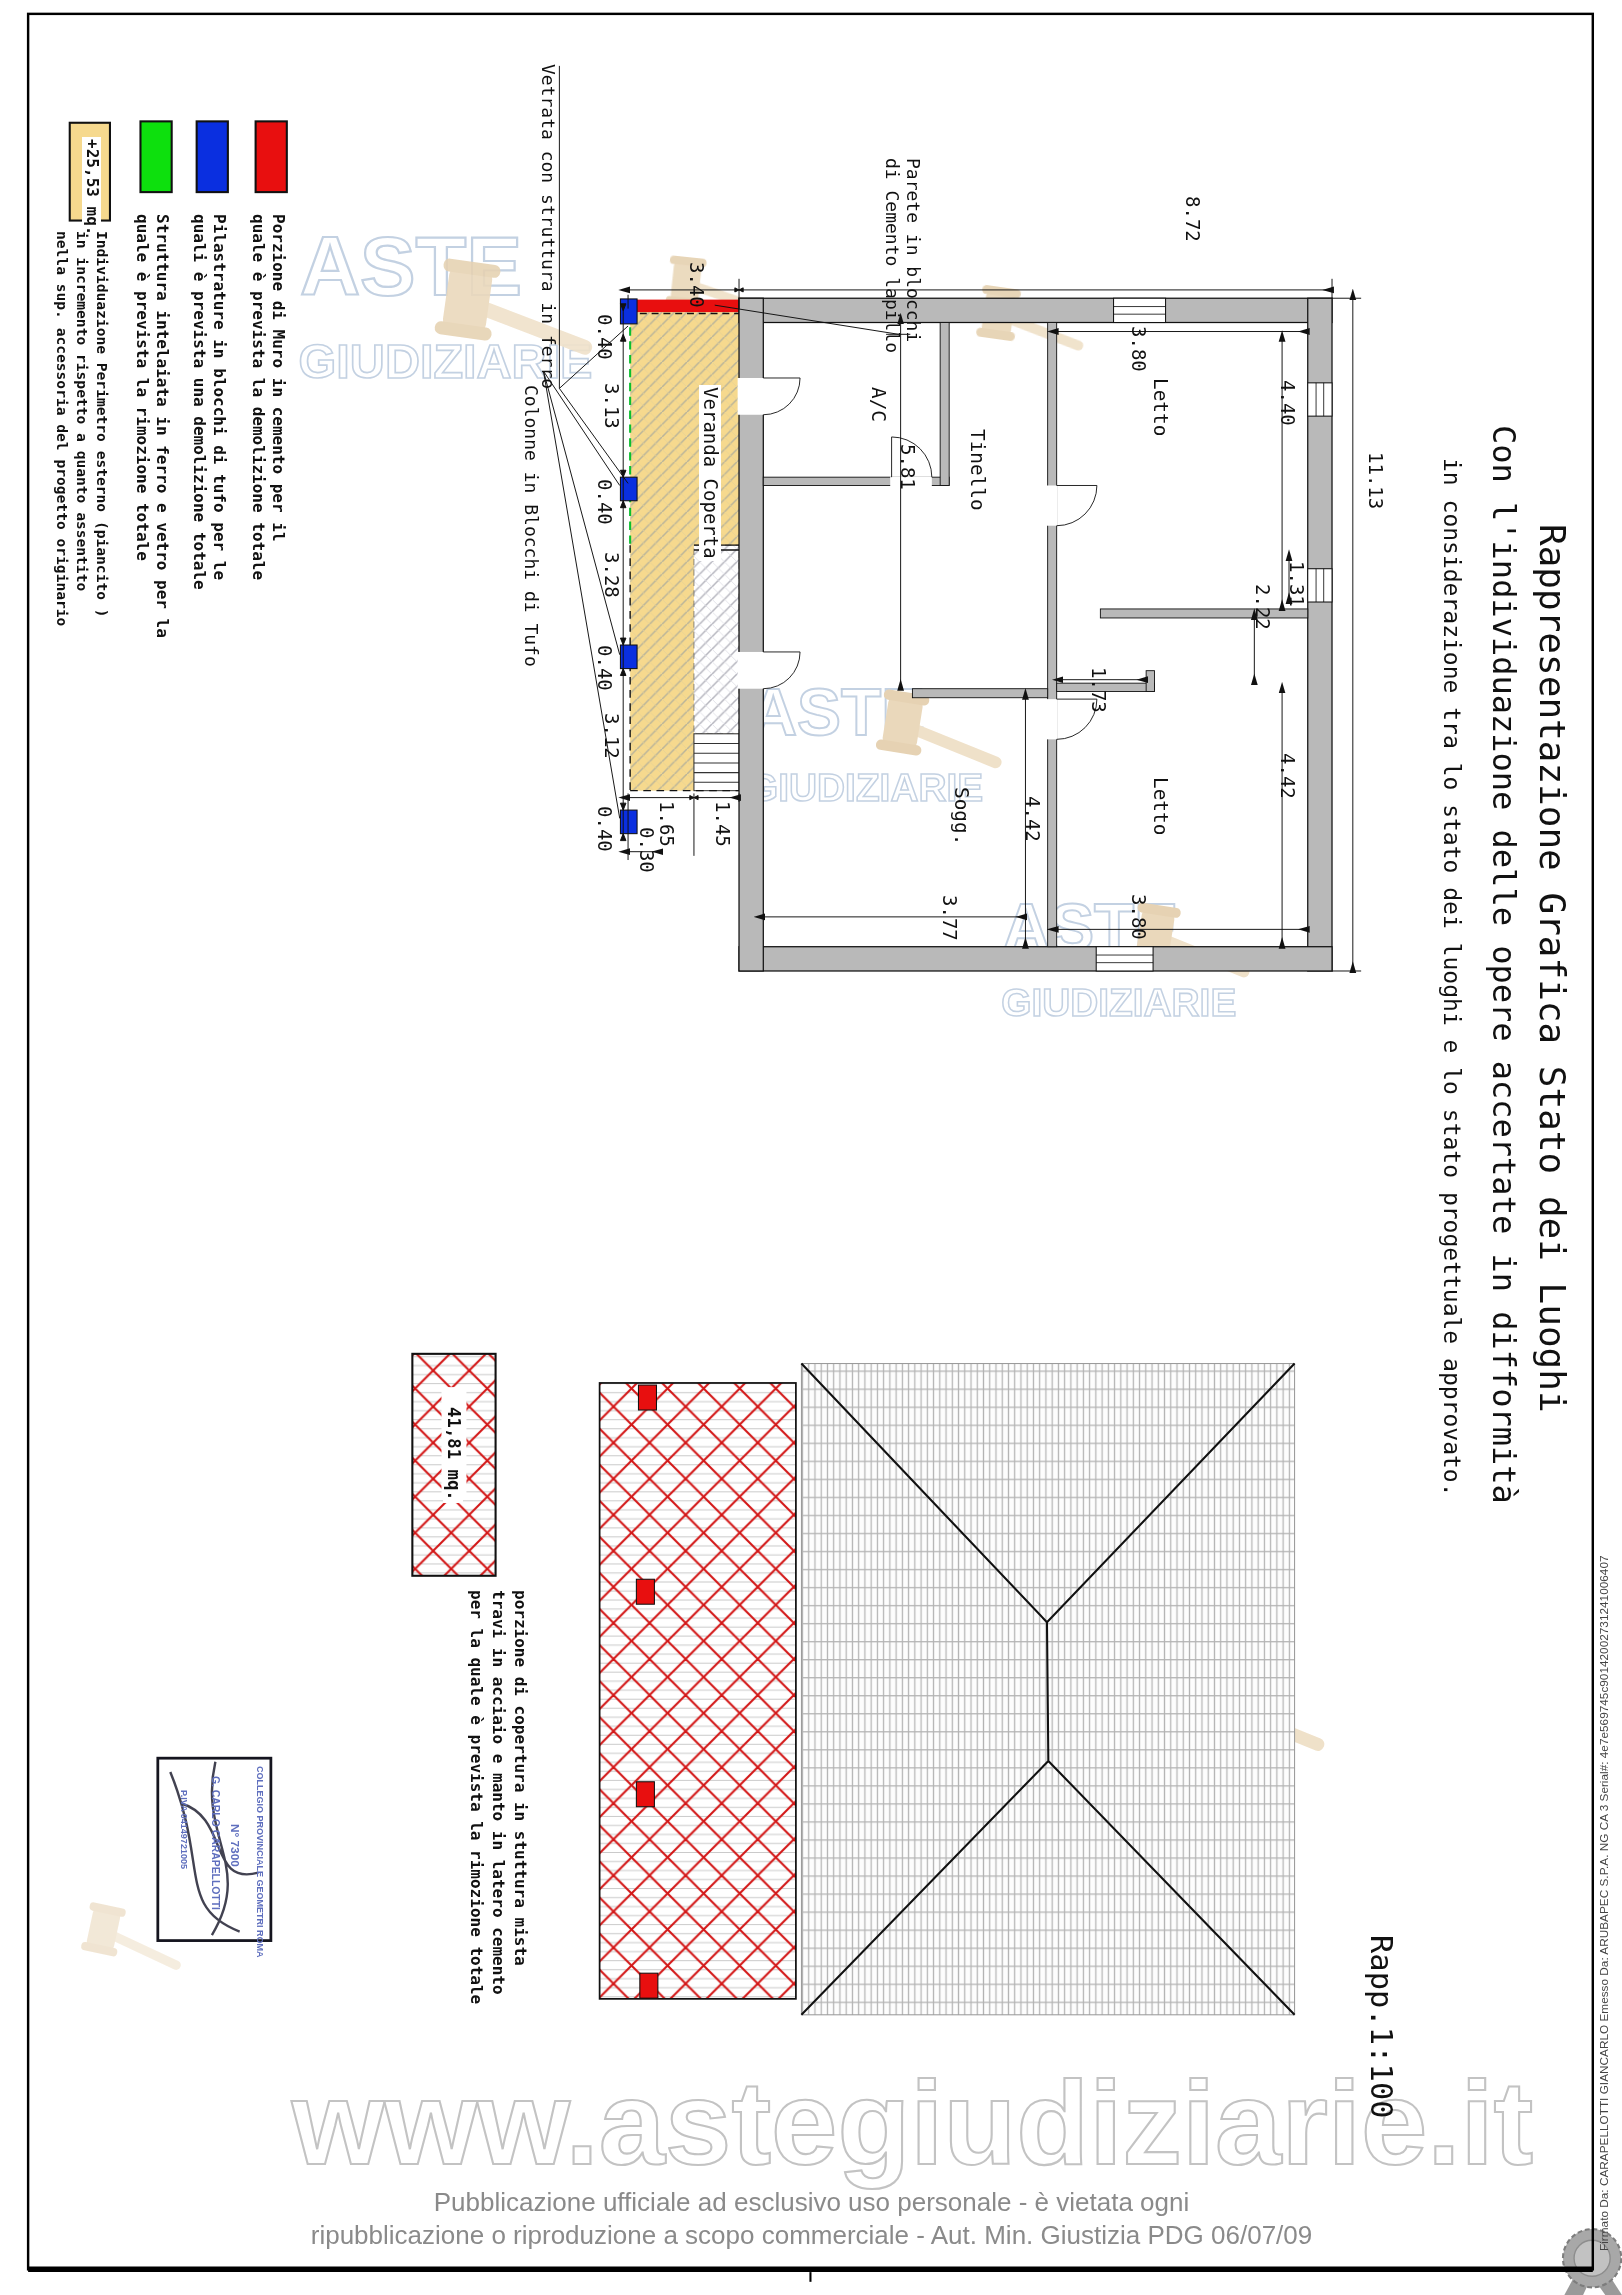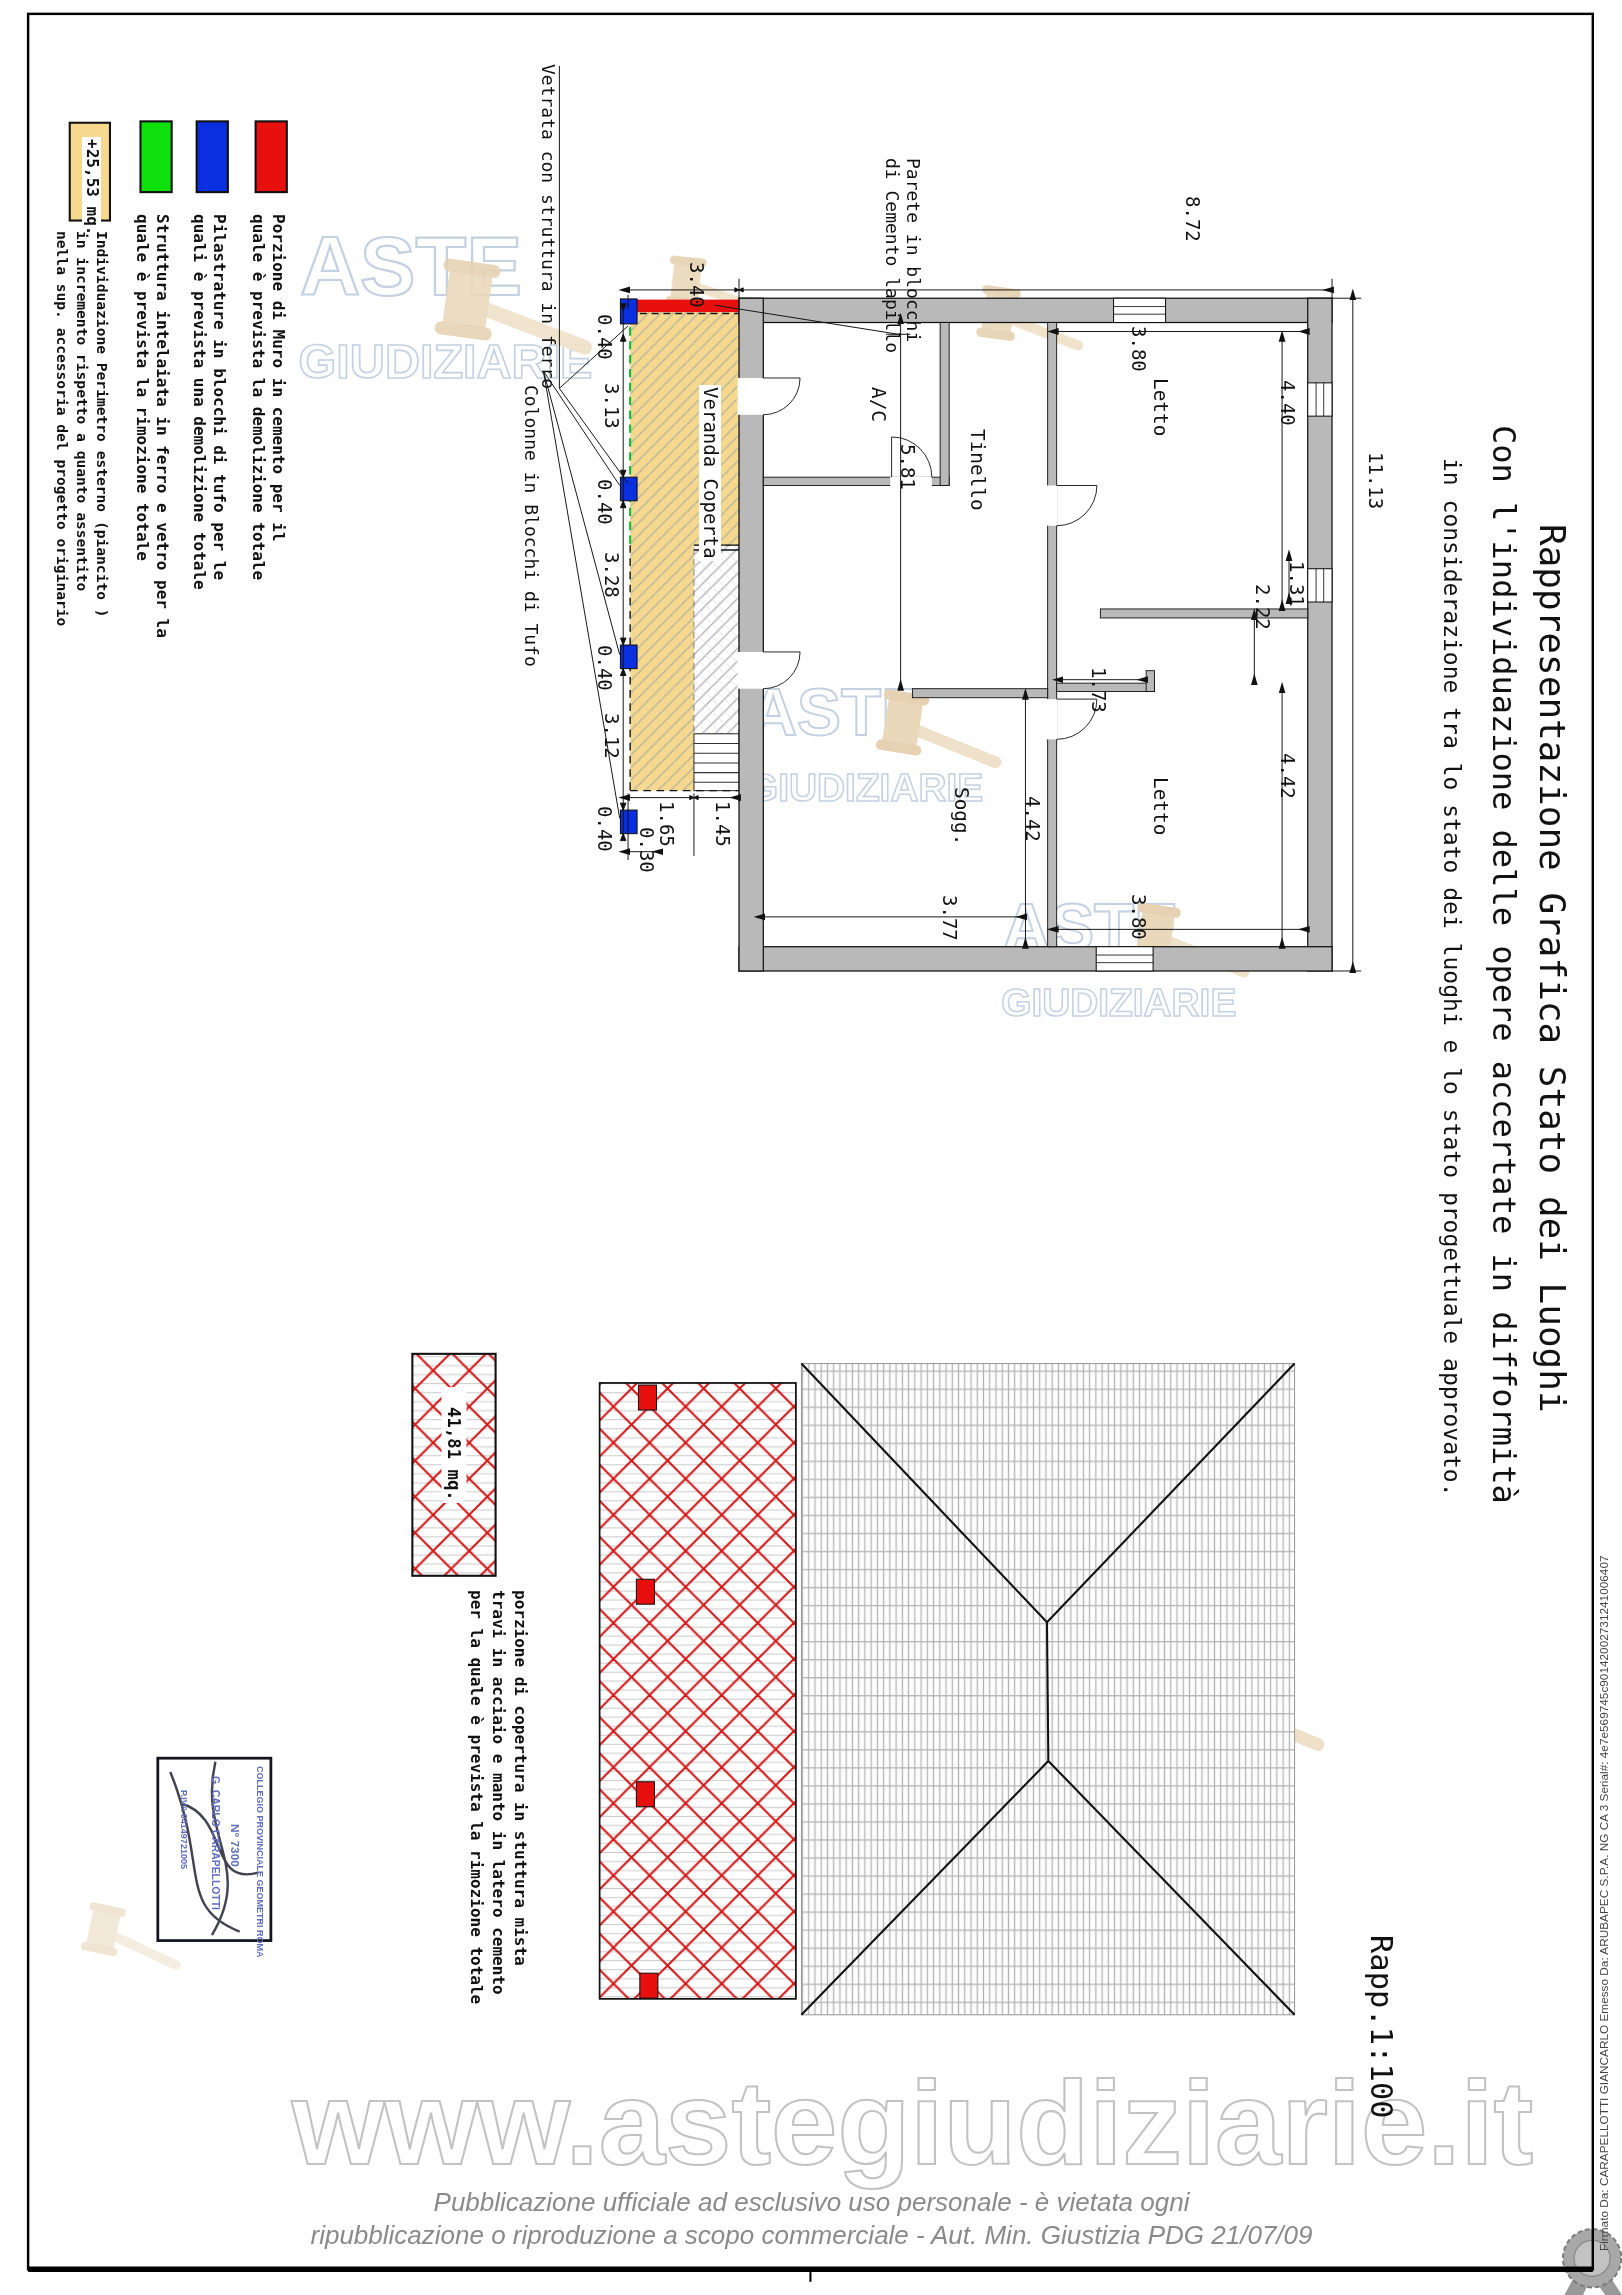--- a/index.html
+++ b/index.html
@@ -10,21 +10,21 @@
   .r{position:absolute;white-space:nowrap;color:#111;transform-origin:0 0;transform:rotate(90deg);}
   
   .rm{position:absolute;white-space:nowrap;color:#111;transform-origin:0 0;transform:rotate(-90deg);}
   .dim{font-size:19px;}
   .room{font-size:19.4px;}
   .ann{font-size:18px;}
   .leg{font-size:16px;font-weight:bold;}
   .strip{background:#ffffff;padding:1.4px 2.1px;line-height:1;}
   .stampline{color:#5f6fbe;font-size:9px;font-weight:bold;font-family:"Liberation Sans",sans-serif;}
   .footer{position:absolute;left:208px;width:1207px;text-align:center;color:#8a8a8a;
-          font-family:"Liberation Sans",sans-serif;font-size:26px;font-style:italic;}
+          font-family:"Liberation Sans",sans-serif;font-size:26px;}
 </style>
 </head>
 <body>
 
 <div id="page">
 
 <svg width="1623" height="2295" viewBox="0 0 2339 3309">
   <defs>
     <pattern id="yhatch" width="18" height="18" patternUnits="userSpaceOnUse">
       <rect width="18" height="18" fill="#f6d98e"></rect>
@@ -271,16 +271,16 @@
 <div class="r" style="left:1399px;top:1935px;font-size:30.5px;">Rapp.1:100</div>
 
 <div class="r stampline" style="left:265px;top:1766px;">COLLEGIO PROVINCIALE GEOMETRI ROMA</div>
 <div class="r stampline" style="left:242px;top:1824px;font-size:11.8px;">N° 7300</div>
 <div class="r stampline" style="left:221px;top:1776px;font-size:10.4px;">G. CARLO CARAPELLOTTI</div>
 <div class="r stampline" style="left:189px;top:1790px;">P.IVA 04149721005</div>
 
 <div class="rm" style="left:1597px;top:2251px;font-size:11.8px;color:#444;font-family:'Liberation Sans',sans-serif;">Firmato Da: CARAPELLOTTI GIANCARLO Emesso Da: ARUBAPEC S.P.A. NG CA 3 Serial#: 4e7e569745c90142002731241006407</div>
 
 <div class="footer" style="top:2187px;">Pubblicazione ufficiale ad esclusivo uso personale - è vietata ogni</div>
-<div class="footer" style="top:2220px;">ripubblicazione o riproduzione a scopo commerciale - Aut. Min. Giustizia PDG 21/07/09</div>
+<div class="footer" style="top:2220px;">ripubblicazione o riproduzione a scopo commerciale - Aut. Min. Giustizia PDG 06/07/09</div>
 
 </div>
 
 
 </body></html>

